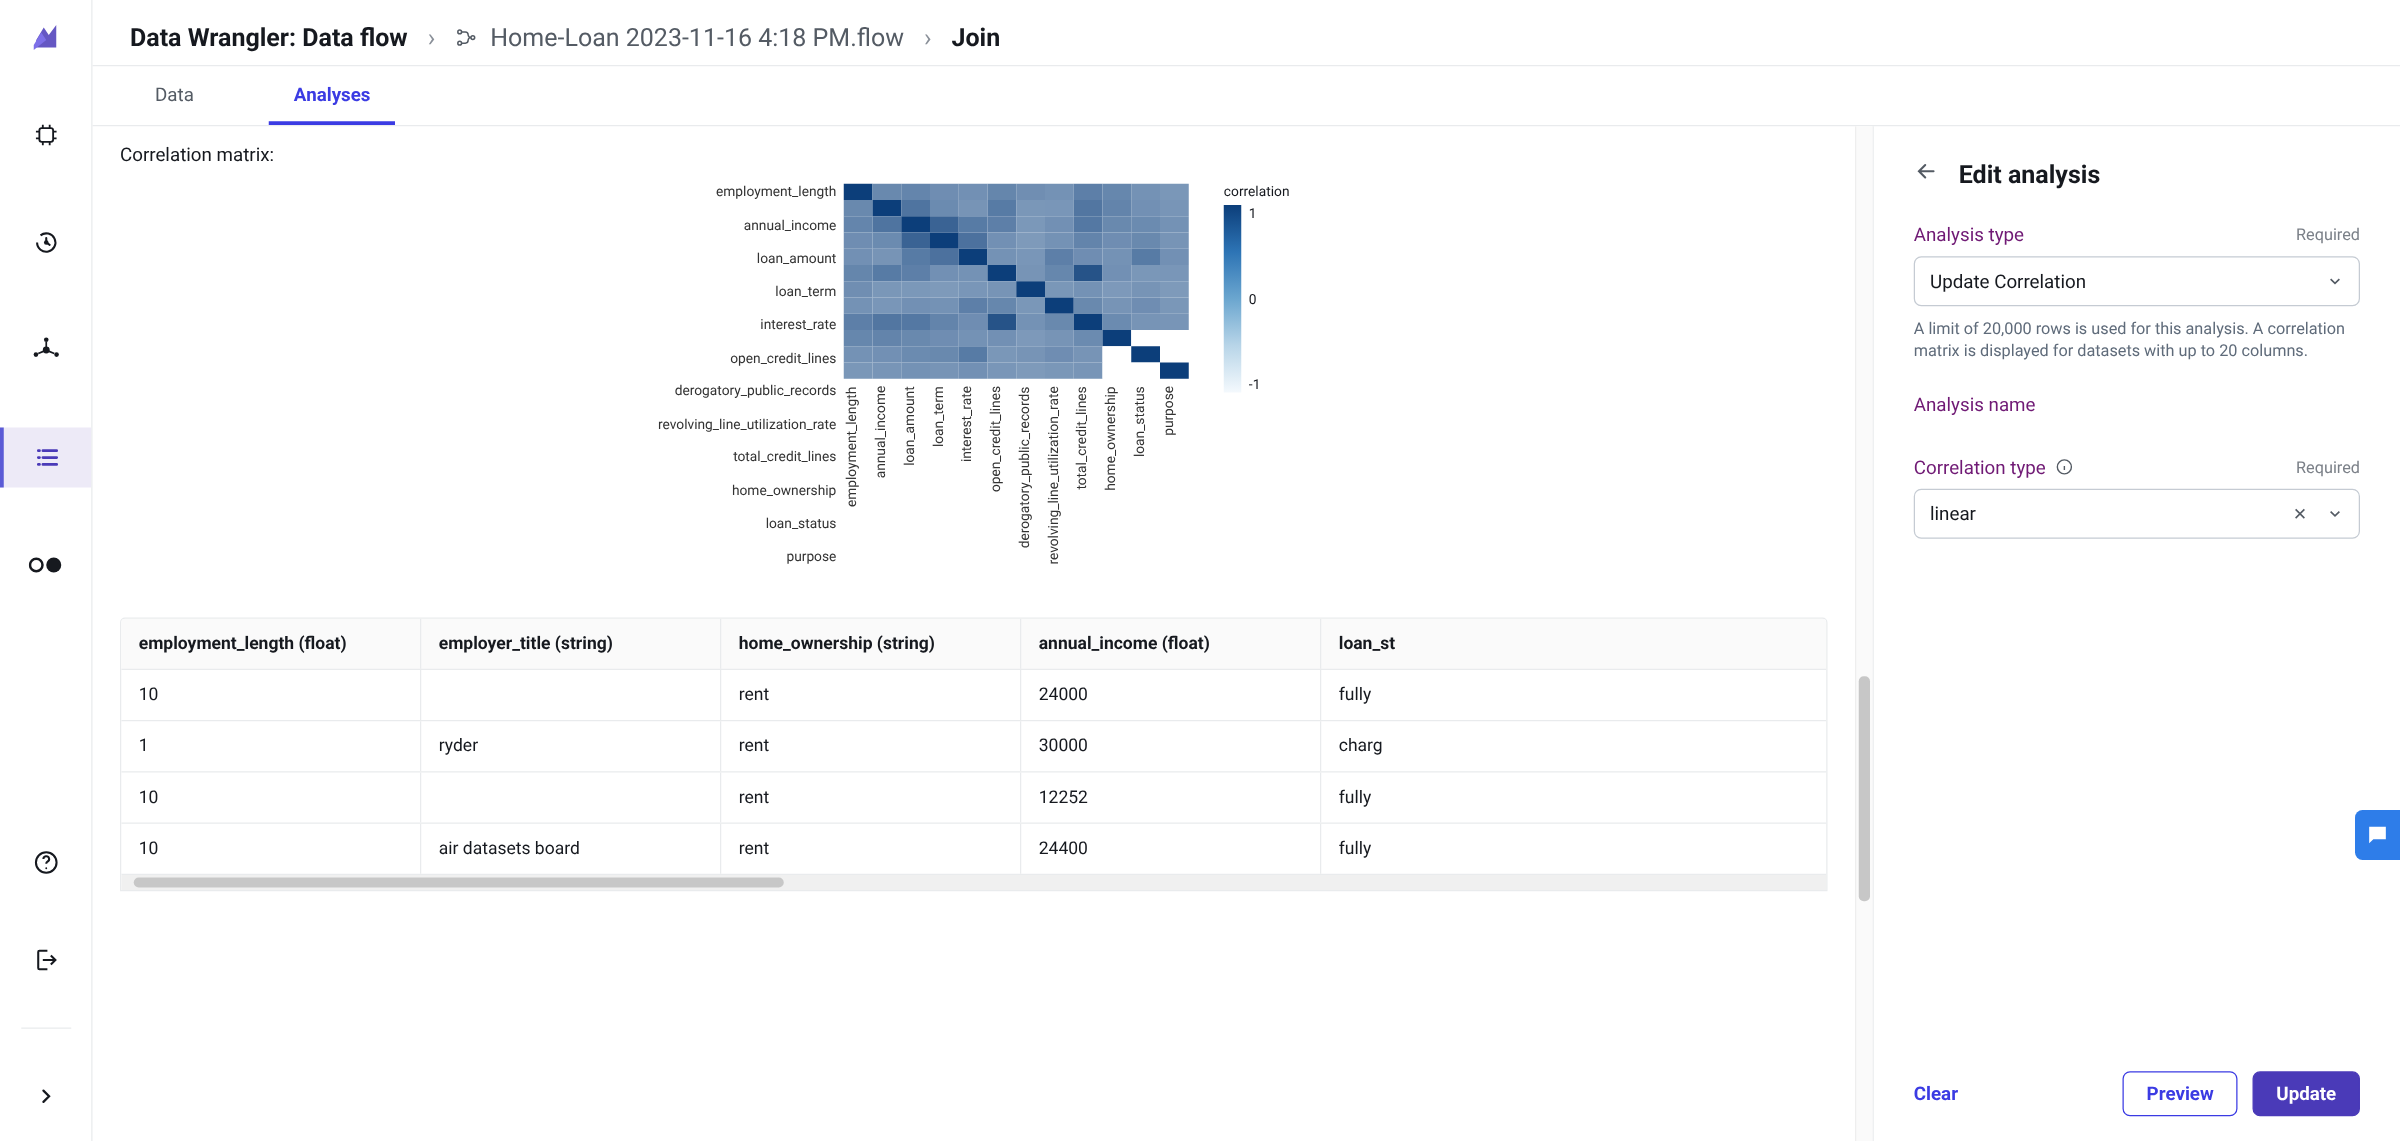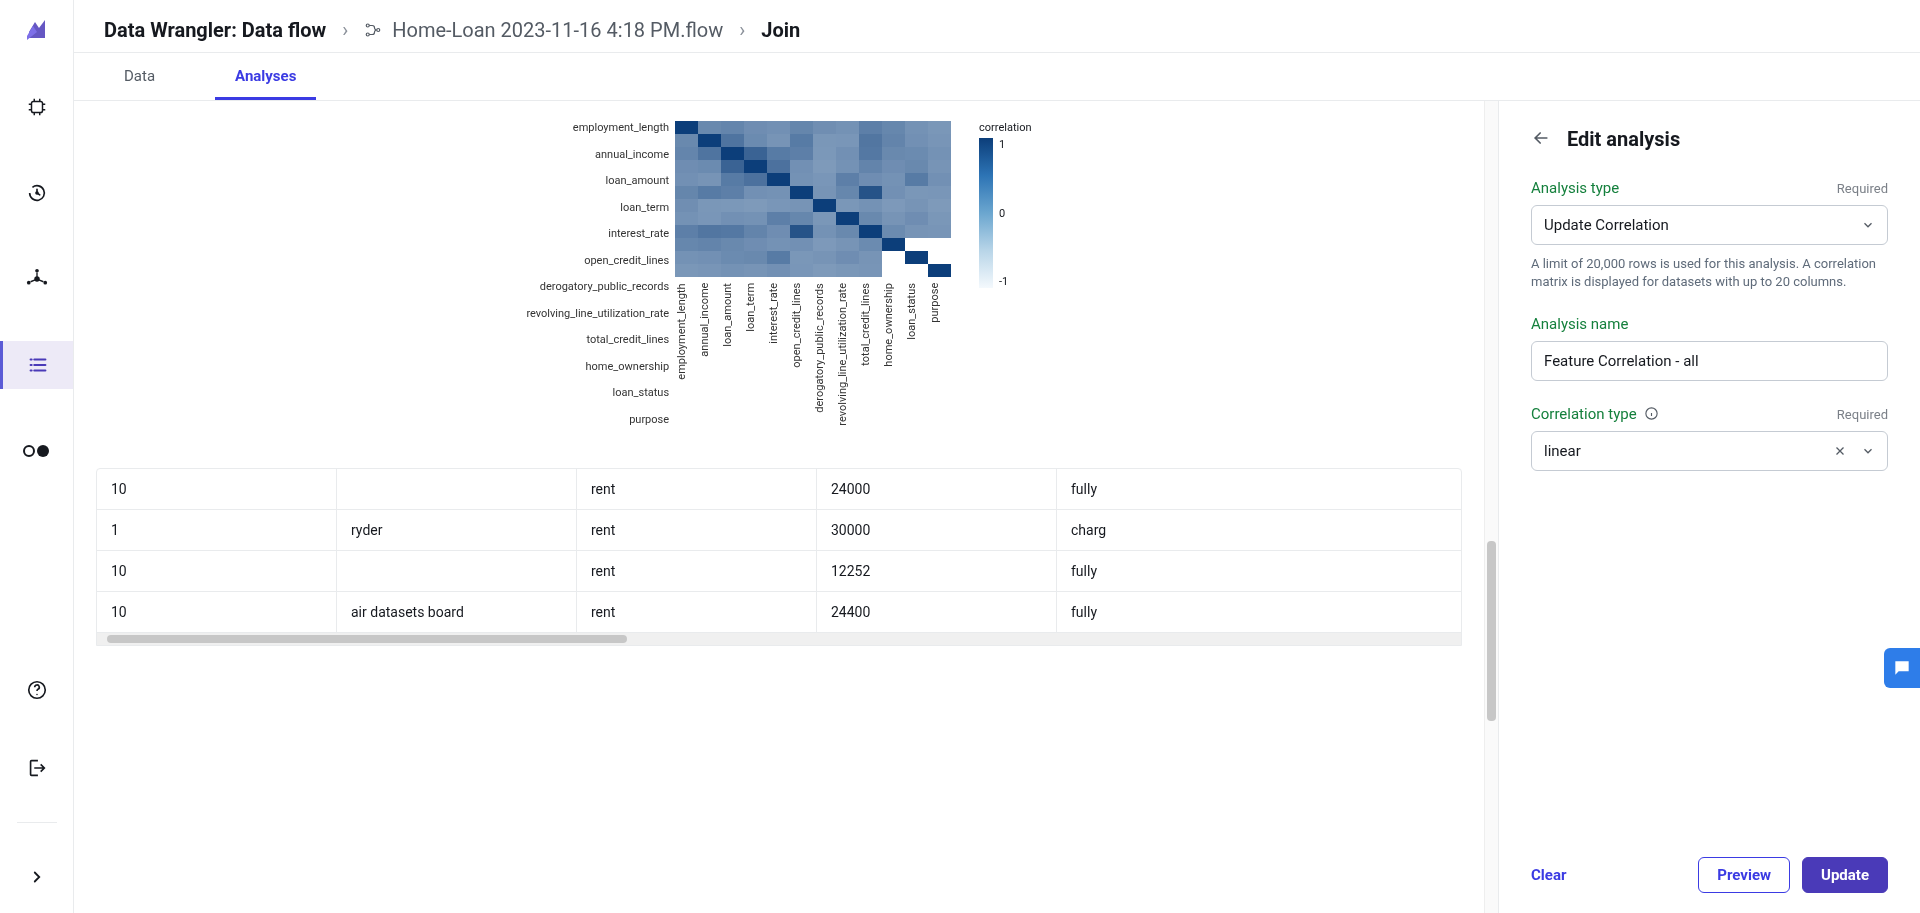--- a/index.html
+++ b/index.html
@@ -68,21 +68,21 @@
   .vscroll { position: absolute; right: 0; top: 0; bottom: 0; width: 14px; background: #fafafa; border-left: 1px solid #eee;}
   .vscroll .thumb { position: absolute; top: 440px; height: 180px; left: 2px; right: 2px; background: #c7c7c7; border-radius: 4px;}
 
   
   .form-panel { width: 422px; border-left: 1px solid #e9ebed; padding: 26px 32px 20px; display: flex; flex-direction: column; }
   .form-header { display: flex; align-items: center; gap: 16px; margin-bottom: 28px;}
   .form-header h2 { font-size: 20px; font-weight: 700; }
   .form-header .back { cursor: pointer; }
 
   .field-label-row { display: flex; justify-content: space-between; align-items: center; margin-bottom: 8px;}
-  .field-label { font-size: 15px; color: #15803d;}
+  .field-label { font-size: 15px; color: #701a75;}
   .required { font-size: 13px; color: #7b8088;}
   .helper { font-size: 13px; color: #5f6b7a; margin-top: 10px; line-height: 1.4;}
   .form-group { margin-bottom: 24px; }
 
   .select, .text-input {
     width: 100%; border: 1px solid #c5cbd3; border-radius: 6px; padding: 10px 12px; font-size: 15px;
     display: flex; align-items: center; justify-content: space-between; cursor: pointer; background: #fff;
   }
   .text-input { cursor: text; }
   .select .right-icons { display: flex; gap: 14px; align-items: center; color: #545b64;}
@@ -192,20 +192,21 @@
 
     <div class="tabs">
       <div class="tab">Data</div>
       <div class="tab active">Analyses</div>
     </div>
 
     <div class="content-row">
       <div class="viz-panel">
         <div class="viz-scroll">
           <div class="viz-inner">
+            <div class="viz-title">Correlation matrix:</div>
 
             <div class="heatmap-wrap">
               <div class="heatmap-left">
                 <div class="heatmap-ylabels" id="heatmap-ylabels">
                     <span>employment_length</span>
                     <span>annual_income</span>
                     <span>loan_amount</span>
                     <span>loan_term</span>
                     <span>interest_rate</span>
                     <span>open_credit_lines</span>
@@ -410,20 +411,27 @@
                   <div class="colorbar-ticks">
                     <span>1</span>
                     <span>0</span>
                     <span>-1</span>
                   </div>
                 </div>
               </div>
             </div>
 
             <div class="data-table">
+              <div class="dt-row header" id="dt-header">
+                  <div class="dt-cell c0">employment_length (float)</div>
+                  <div class="dt-cell c1">employer_title (string)</div>
+                  <div class="dt-cell c2">home_ownership (string)</div>
+                  <div class="dt-cell c3">annual_income (float)</div>
+                  <div class="dt-cell c4">loan_st</div>
+                </div>
               <div id="dt-body">
                   <div class="dt-row">
                     <div class="dt-cell c0">10</div>
                     <div class="dt-cell c1"></div>
                     <div class="dt-cell c2">rent</div>
                     <div class="dt-cell c3">24000</div>
                     <div class="dt-cell c4">fully</div>
                   </div>
                   <div class="dt-row">
                     <div class="dt-cell c0">1</div>
@@ -481,23 +489,20 @@
                 </svg>
             </span>
           </div>
           <div class="helper">A limit of 20,000 rows is used for this analysis. A correlation matrix is displayed for datasets with up to 20 columns.</div>
         </div>
 
         <div class="form-group">
           <div class="field-label-row">
             <span class="field-label">Analysis name</span>
           </div>
-          <div class="text-input">
-            <span>Feature Correlation - all</span>
-          </div>
         </div>
 
         <div class="form-group">
           <div class="field-label-row">
             <span class="field-label">
               <span>Correlation type</span>
               <svg style="vertical-align:-2px; margin-left:4px" width="15" height="15" viewBox="0 0 24 24" fill="none" stroke="#545b64" stroke-width="1.8">
                   <circle cx="12" cy="12" r="9"></circle>
                   <path d="M12 11v5M12 8h.01"></path>
                 </svg>

